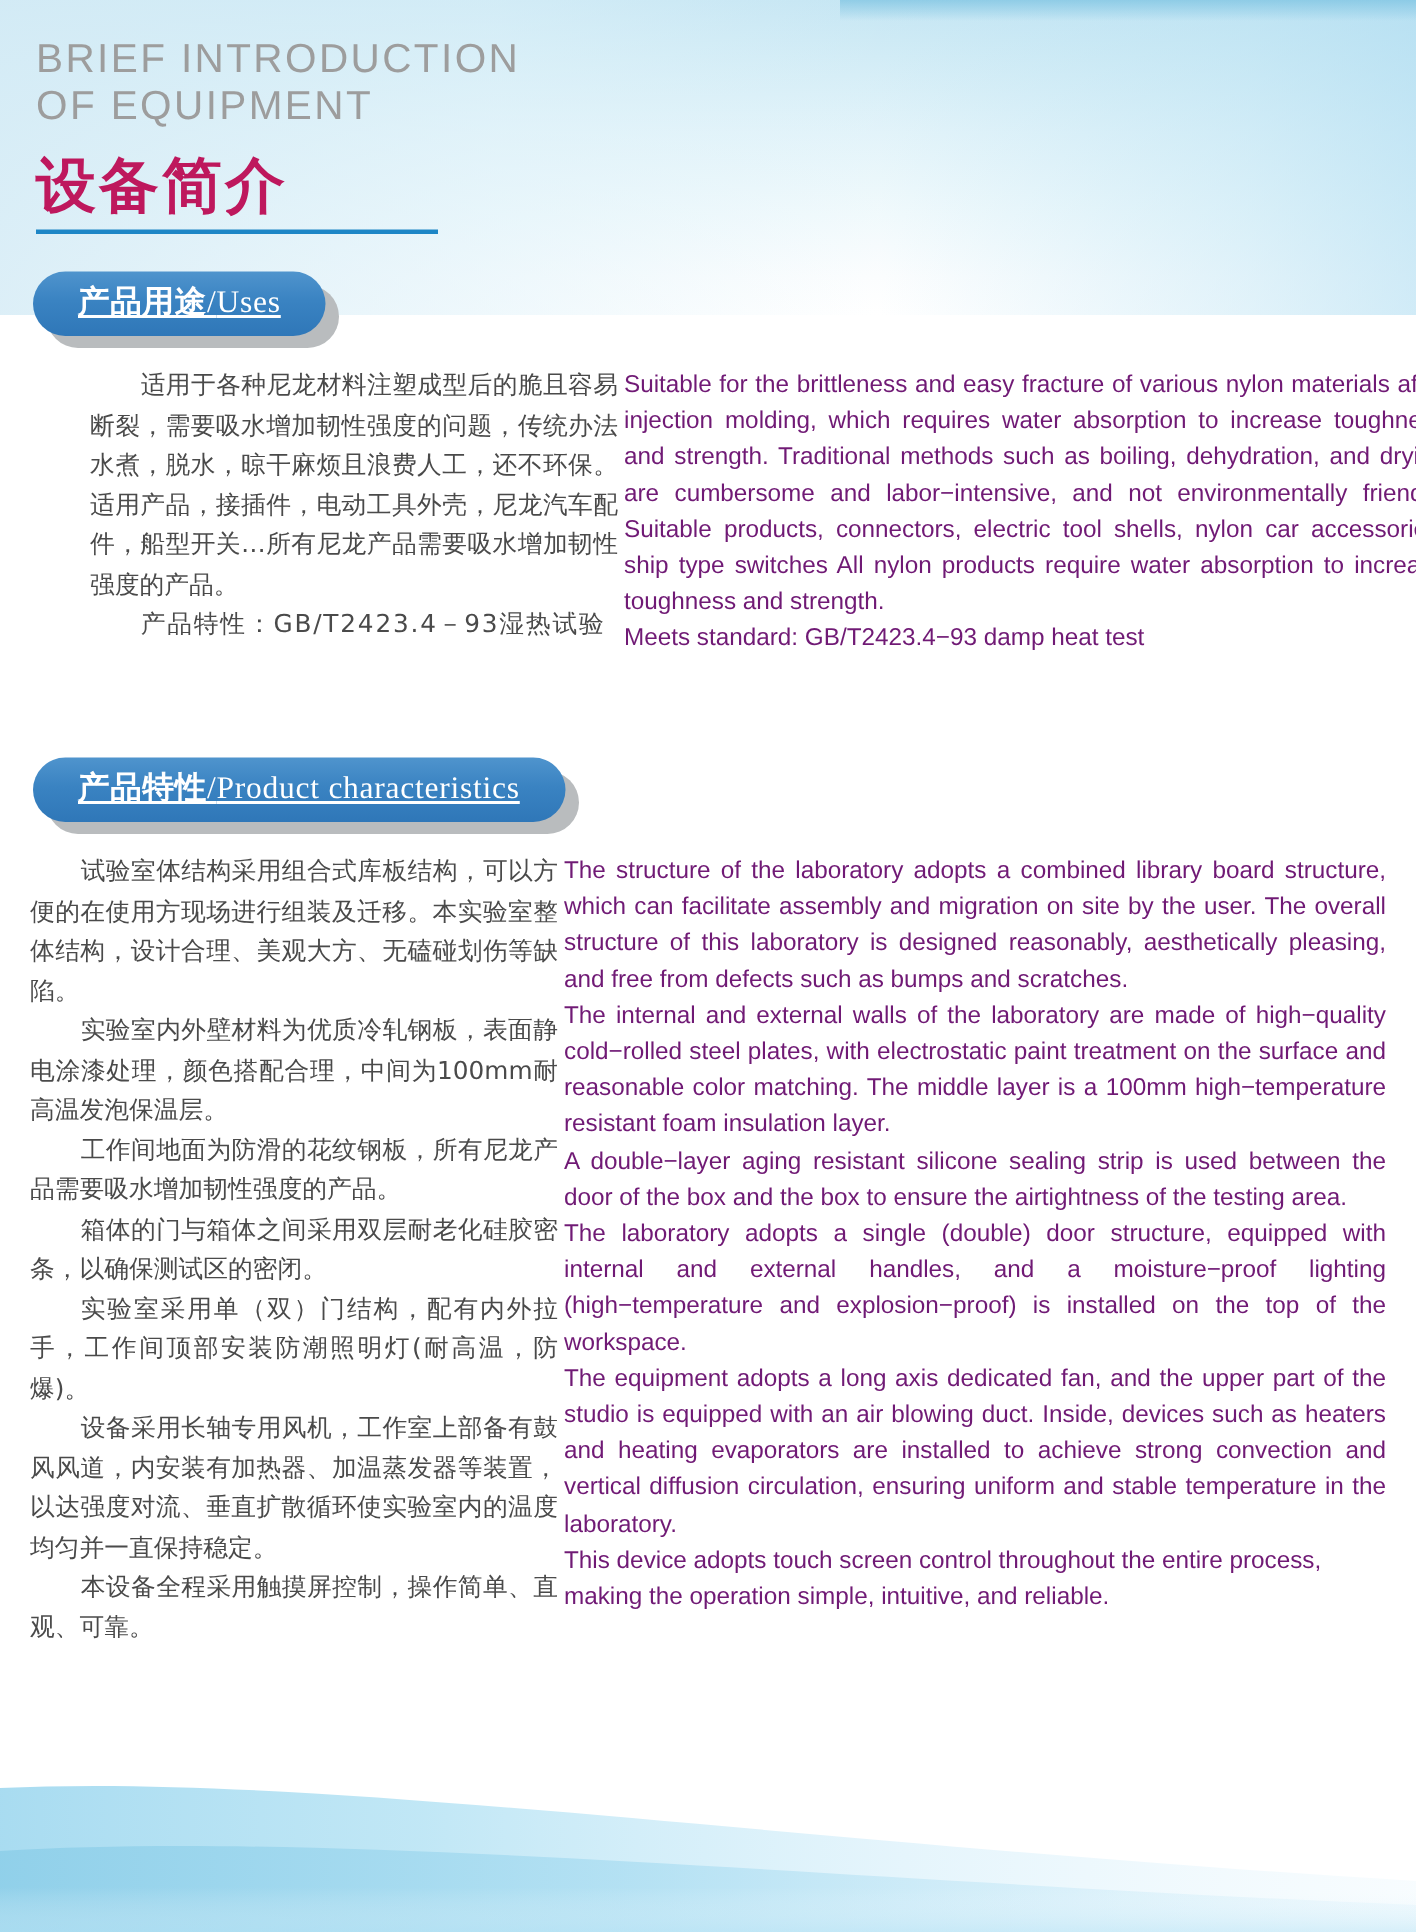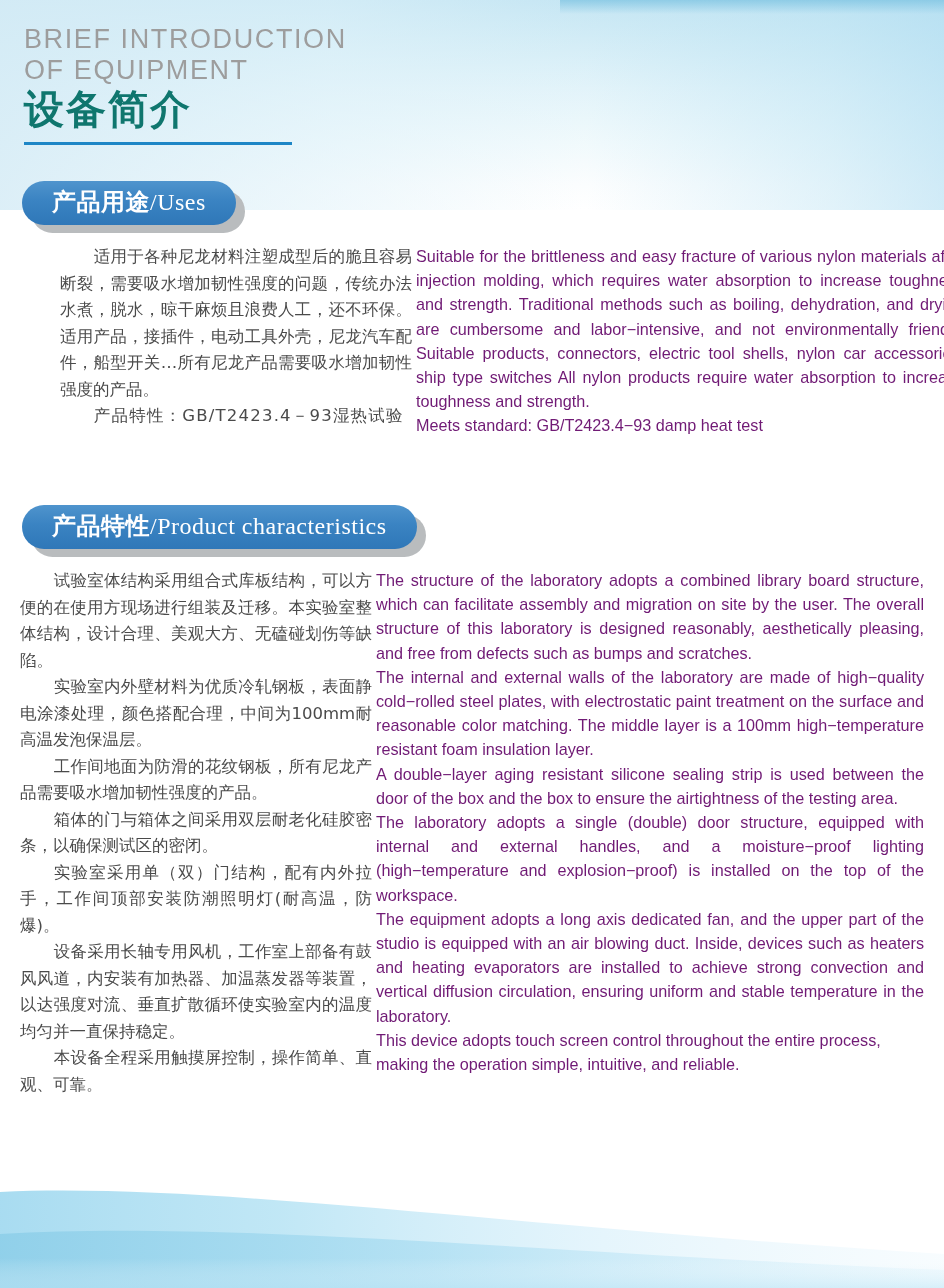--- a/index.html
+++ b/index.html
@@ -77,52 +77,53 @@
   }
   .eyebrow {
     color: #9d9d9d;
     font-size: 27px;
     line-height: 31px;
     letter-spacing: 1.6px;
     font-weight: 400;
     white-space: pre-line;
   }
   .title-cn {
-    color: #0f766e;
+    color: #be185d;
     font-size: 40px;
     line-height: 48px;
     font-weight: bold;
     letter-spacing: 2px;
-    margin-top: 3px;
-    font-family: Liberation Mono, monospace;
+    margin-top: 14px;
+    font-family: Liberation Sans, sans-serif;
   }
   .title-rule {
     width: 268px;
     height: 3px;
     background: #1d86c6;
     margin-top: 5px;
   }
 
   
   .pill-wrap {
     position: relative;
     display: inline-block;
   }
   .pill {
     position: relative;
     display: inline-block;
     background: linear-gradient(to bottom, #4f94cd 0%, #3a83c2 45%, #2f77b8 100%);
     color: #ffffff;
     border-radius: 26px;
     padding: 7px 30px 9px 30px;
-    font-size: 24px;
+    font-size: 21px;
     line-height: 27px;
     letter-spacing: 0.5px;
     z-index: 2;
     white-space: nowrap;
+    text-decoration: underline;
   }
   .pill .en {
     font-family: "Liberation Serif", "DejaVu Serif", serif;
   }
   .pill .cn {
     font-family: "DejaVu Sans", "Liberation Sans", sans-serif;
     font-weight: bold;
   }
   .pill-shadow {
     position: absolute;

